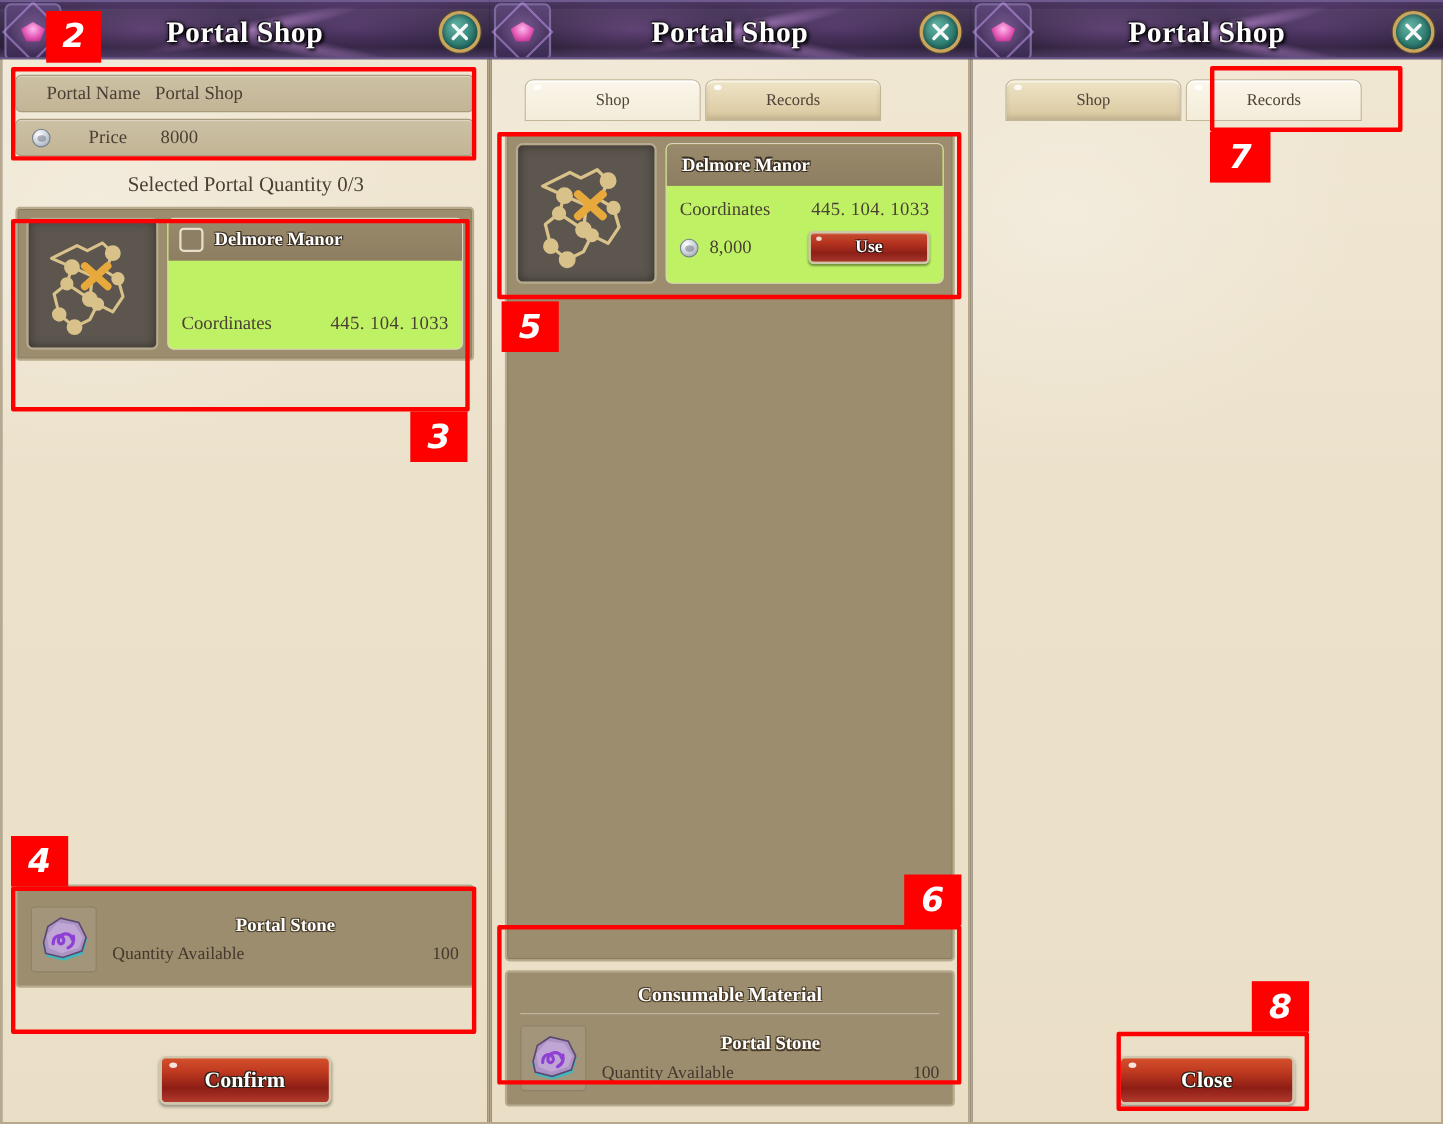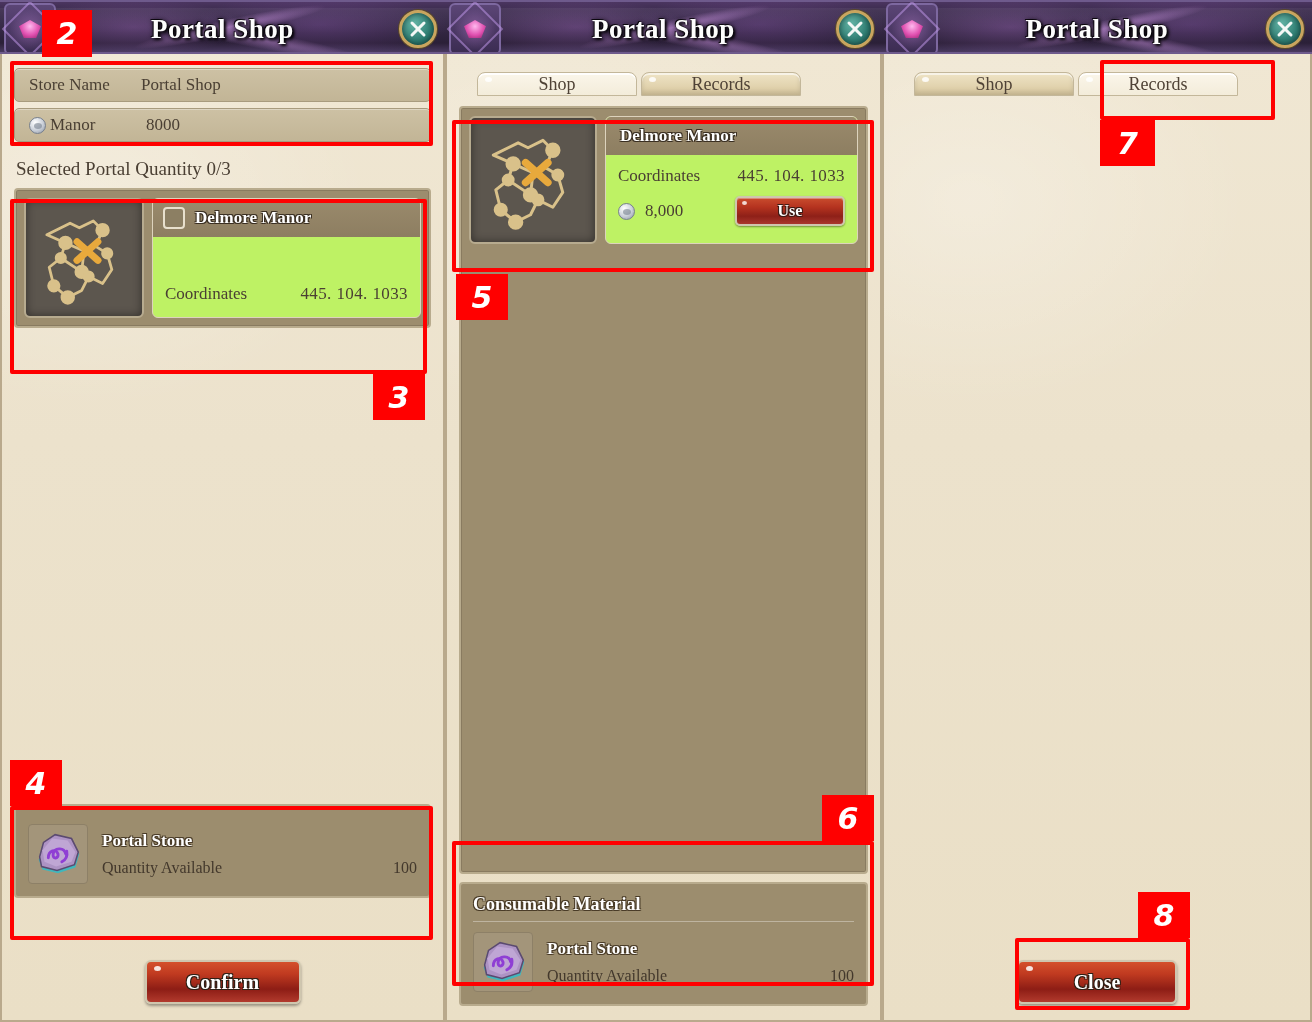--- a/index.html
+++ b/index.html
@@ -5,21 +5,21 @@
   * { box-sizing: border-box; margin: 0; padding: 0; }
   html, body {
     width: 1312px; height: 1022px;
     background: #1b2233;
     font-family: "Liberation Serif", "DejaVu Serif", serif;
     overflow: hidden;
   }
   .screen { position: relative; width: 1312px; height: 1022px; background:#14213a; }
 
   
-  .window { position:absolute; top:0; height:1022px; display:flex; flex-direction:column; }
+  .window { position:absolute; top:0; height:1022px; display:flex; flex-direction:column;text-align:center; }
   .win1 { left:0;   width:445px; }
   .win2 { left:445px; width:437px; }
   .win3 { left:882px; width:430px; }
 
   .titlebar {
     position:relative; height:54px; flex:0 0 54px;
     background:
       radial-gradient(ellipse 160px 40px at 30% 50%, rgba(190,120,220,.30), rgba(0,0,0,0) 70%),
       radial-gradient(ellipse 180px 44px at 72% 45%, rgba(170,100,210,.26), rgba(0,0,0,0) 72%),
       linear-gradient(180deg,#4b3560 0%, #3a2b4c 18%, #332743 55%, #2b2038 82%, #4a3a60 100%);
@@ -156,23 +156,23 @@
     box-shadow:inset 0 1px 0 rgba(255,255,255,.35), 0 1px 2px rgba(0,0,0,.4);
     display:flex; align-items:center; justify-content:center;
     color:#fff; font-size:16px; font-weight:bold; position:relative;
     text-shadow:1px 1px 0 #3a1a14, -1px -1px 0 #3a1a14, 1px -1px 0 #3a1a14, -1px 1px 0 #3a1a14;
   }
   .usebtn:before{ content:""; position:absolute; left:5px; top:3px; width:5px;height:4px;border-radius:50%; background:rgba(255,255,255,.8); }
 
   
   .tabs{ display:flex; gap:4px; margin:8px 0 10px 18px; }
   .tab{
-    width:160px;height:24px; border-radius:8px 8px 0 0; cursor:pointer;
+    width:160px;height:38px; border-radius:8px 8px 0 0; cursor:pointer;
     display:flex; align-items:center; justify-content:center;
-    font-size:18px; color:#4f4236; position:relative;
+    font-size:15px; color:#4f4236; position:relative;
     border:1px solid #c3b79a;
   }
   .tab.active{
     background:linear-gradient(180deg,#fbf6ea,#f3ecda);
     box-shadow:inset 0 2px 0 rgba(255,255,255,.9);
     z-index:2;
   }
   .tab.inactive{
     background:linear-gradient(180deg,#efe4c6,#d9c89f);
     box-shadow:inset 0 2px 0 rgba(255,255,255,.6), inset 0 -3px 5px rgba(0,0,0,.12);
@@ -236,26 +236,26 @@
       <div class="tb-emblem">
           <div class="gem"></div>
         </div>
       <div class="tb-title">Portal Shop</div>
       <div class="tb-close"></div>
     </div>
     <div class="body">
 
       <div class="inforows">
         <div class="inforow">
-          <span class="lbl">Store Name</span>
+          <span class="lbl">Portal Name</span>
           <span class="val">Portal Shop</span>
         </div>
         <div class="inforow">
           <span class="coinicon"></span>
-          <span class="lbl" style="width:96px">Manor</span>
+          <span class="lbl" style="width:96px">Price</span>
           <span class="val">8000</span>
         </div>
       </div>
 
       <div class="subtitle">Selected Portal Quantity 0/3</div>
 
       <div class="listbox">
         <div class="entry">
           <div class="thumb">
             <svg viewBox="0 0 100 100" preserveAspectRatio="none">

